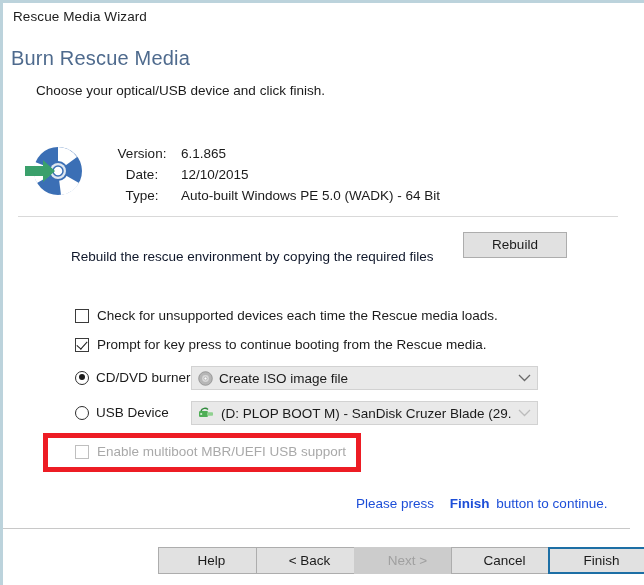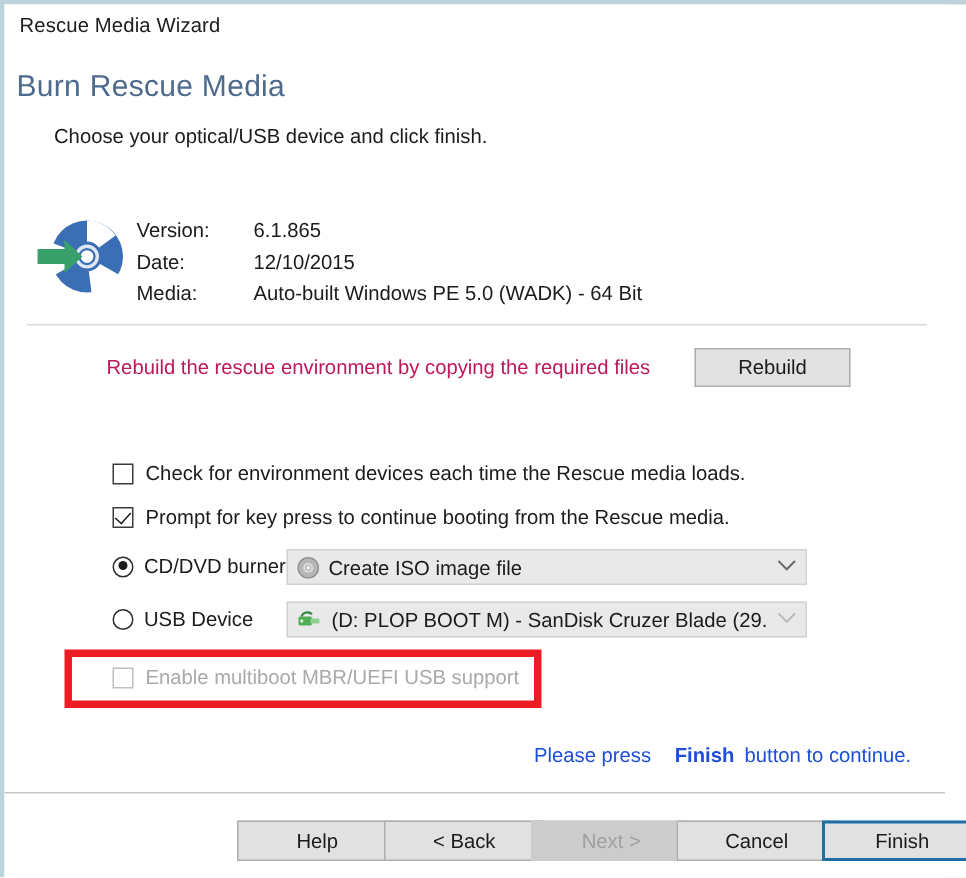--- a/index.html
+++ b/index.html
@@ -117,23 +117,24 @@
 
   
   .disc-icon {
     position: absolute;
     left: 20px; top: 137px;
     width: 62px; height: 62px;
   }
 
   .info-table {
     position: absolute;
-    left: 88px; top: 143px;
-    font-size: 13.5px;
-    color: #1b1b1b;
+    left: 100px; top: 143px;
+    font-size: 13.5px;
+    color: #1b1b1b;
+    text-align: center;
   }
   .info-row {
     display: flex;
     height: 21px;
     align-items: baseline;
   }
   .info-label {
     width: 78px;
     flex: none;
   }
@@ -144,23 +145,23 @@
     left: 15px;
     width: 600px;
     height: 1px;
     background: #d9d9d9;
   }
   .divider.top { top: 213px; }
   .divider.bottom { top: 525px; width: 627px; left: 0; background: #c8c8c8; }
 
   .rebuild-text {
     position: absolute;
-    left: 68px; top: 234px;
-    font-size: 13.5px;
-    color: #be185d;
+    left: 68px; top: 246px;
+    font-size: 13.5px;
+    color: #0f172a;
     text-align: right;
   }
 
   .btn {
     box-sizing: border-box;
     font-family: "Liberation Sans", sans-serif;
     font-size: 13.5px;
     color: #1b1b1b;
     background: #e1e1e1;
     border: 1px solid #adadad;
@@ -367,33 +368,33 @@
     <div class="info-table">
       <div class="info-row">
         <span class="info-label">Version:</span>
         <span class="info-value">6.1.865</span>
       </div>
       <div class="info-row">
         <span class="info-label">Date:</span>
         <span class="info-value">12/10/2015</span>
       </div>
       <div class="info-row">
-        <span class="info-label">Media:</span>
+        <span class="info-label">Type:</span>
         <span class="info-value">Auto-built Windows PE 5.0 (WADK) - 64 Bit</span>
       </div>
     </div>
 
     <div class="divider top"></div>
 
     <div class="rebuild-text">Rebuild the rescue environment by copying the required files</div>
     <div class="btn rebuild-btn">Rebuild</div>
 
     <div class="chk-row chk1">
       <span class="chkbox"></span>
-      <span class="chk-label">Check for environment devices each time the Rescue media loads.</span>
+      <span class="chk-label">Check for unsupported devices each time the Rescue media loads.</span>
     </div>
 
     <div class="chk-row chk2">
       <span class="chkbox checked"></span>
       <span class="chk-label">Prompt for key press to continue booting from the Rescue media.</span>
     </div>
 
     <div class="radio-row rad1">
       <span class="radio selected"></span>
       <span>CD/DVD burner</span>

